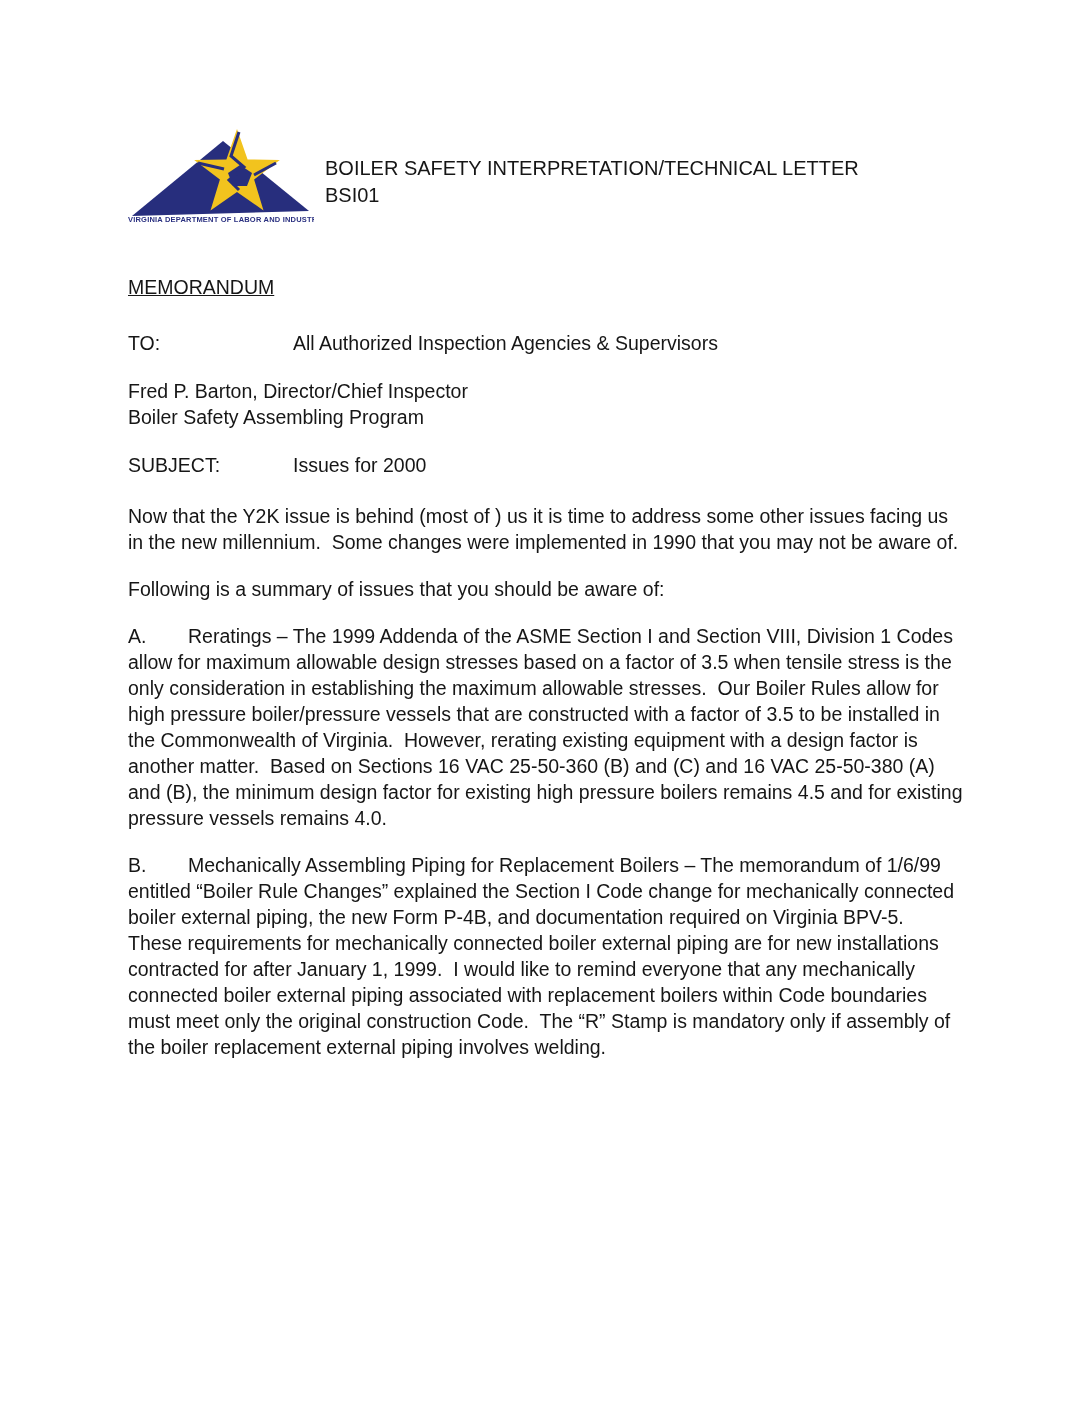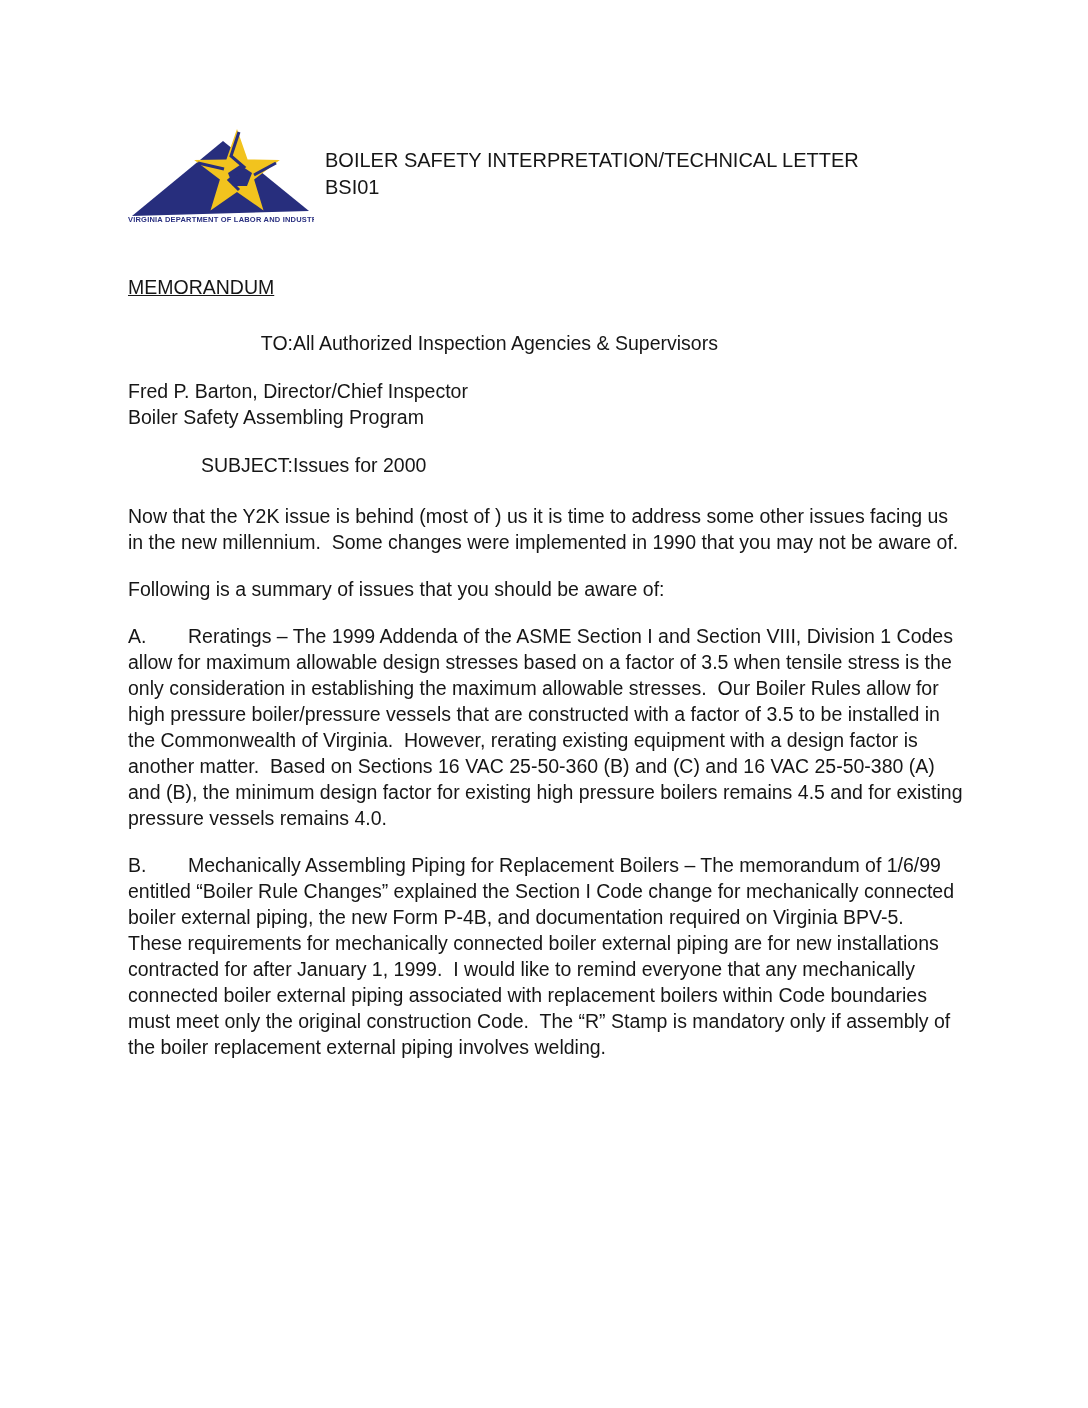--- a/index.html
+++ b/index.html
@@ -25,39 +25,39 @@
     font-size: 7.5px;
     font-weight: bold;
     letter-spacing: 0.2px;
     color: #2a3080;
     white-space: nowrap;
     overflow: hidden;
   }
   .doc-title {
     position: absolute;
     left: 325px;
-    top: 147px;
+    top: 155px;
     font-size: 20px;
     line-height: 27px;
     white-space: nowrap;
   }
   .content {
     position: absolute;
     left: 128px;
     top: 274px;
     width: 838px;
     font-size: 19.5px;
     line-height: 26px;
   }
   .memo-heading {
     text-decoration: underline;
     margin-bottom: 30px;
   }
   .memo-row { display: flex; margin-bottom: 22px; }
-  .memo-label { flex: 0 0 165px; width: 165px; text-align: right; }
+  .memo-label { flex: 0 0 165px; width: 165px; }
   .memo-value { white-space: pre-wrap; }
   .para {
     margin: 0 0 21px 0;
     white-space: pre-wrap;
   }
   .para.first { margin-top: 25px; }
   .item-label { display: inline-block; width: 60px; }
   .u { }
 </style>
 </head>

